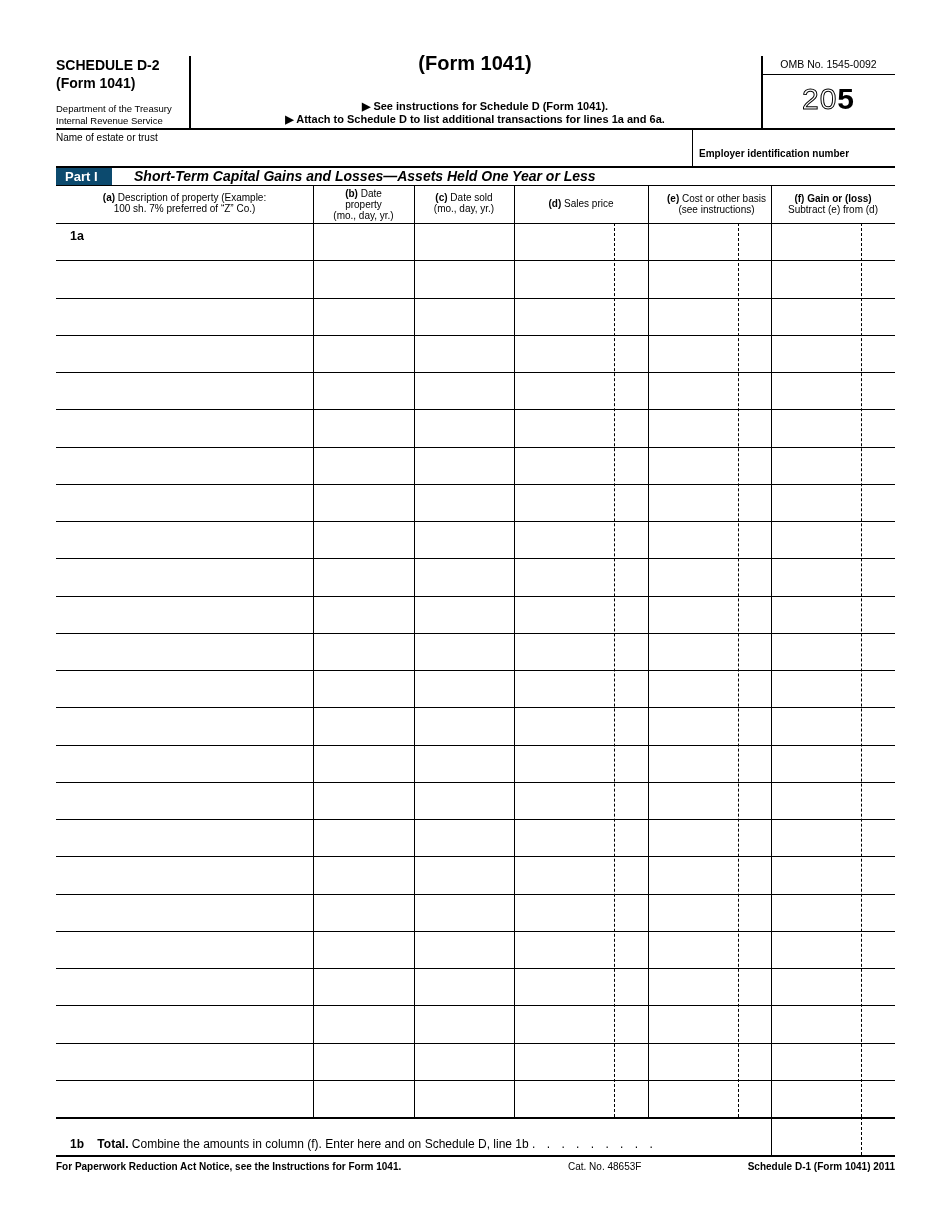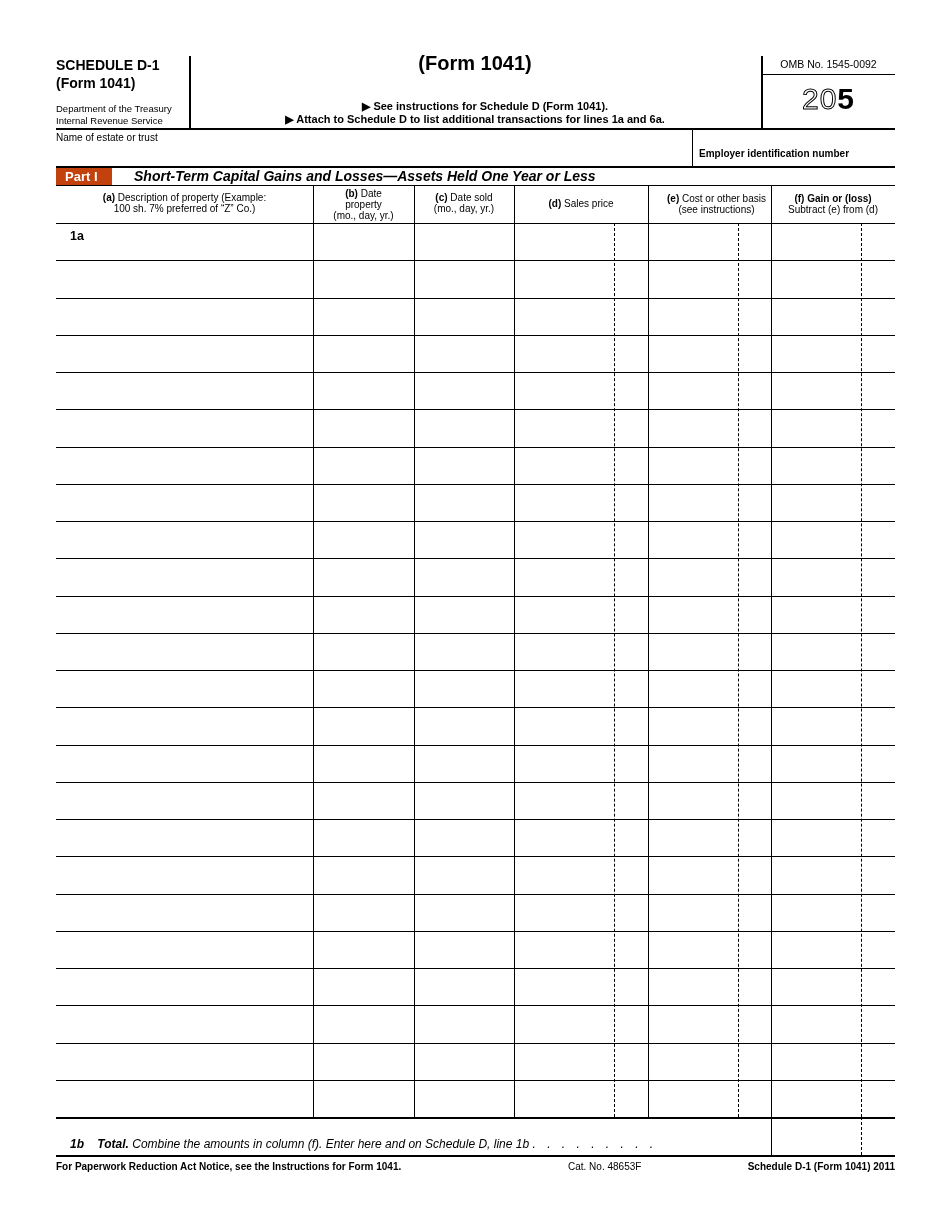--- a/index.html
+++ b/index.html
@@ -10,32 +10,32 @@
   .dline { position: absolute; width: 0; border-left: 1px dashed #000; }
   .b { font-weight: bold; }
   .sched-title { left: 56px; top: 56px; font-size: 14px; font-weight: bold; line-height: 18px; }
   .dept { left: 56px; top: 103px; font-size: 9.5px; line-height: 12px; }
   .main-title { left: 190px; width: 570px; top: 52px; font-size: 20px; font-weight: bold; line-height: 23px; text-align:center; }
   .sub { left: 190px; width: 570px; font-size: 11px; font-weight: bold; text-align: center; line-height: 14px; }
   .omb { left: 762px; width: 133px; top: 58px; font-size: 10.5px; text-align: center; }
   .year { left: 762px; width: 133px; top: 82px; font-size: 30px; text-align: center; font-weight: bold; letter-spacing: 1px; }
   .year .outline { color: #fff; -webkit-text-stroke: 1px #000; font-weight: normal; }
   .field-label { font-size: 10px; }
-  .part-badge { left: 56px; top: 168px; width: 56px; height: 17px; background: #c2410c; color: #fff; font-weight: bold; font-size: 13px; line-height: 17px; padding-left: 9px; }
+  .part-badge { left: 56px; top: 168px; width: 56px; height: 17px; background: #0c4a6e; color: #fff; font-weight: bold; font-size: 13px; line-height: 17px; padding-left: 9px; }
   .part-title { left: 134px; top: 168px; font-size: 14px; font-weight: bold; line-height: 17px; font-style: italic; }
   .colhdr { font-size: 10px; line-height: 11px; text-align: center; position: absolute; }
-  .total-line { left: 70px; top: 1137px; font-size: 12px; font-style: italic; }
+  .total-line { left: 70px; top: 1137px; font-size: 12px; }
   .footer { top: 1161px; font-size: 10px; }
   .row-input { position: absolute; background: transparent; border: none; }
 </style>
 </head>
 <body>
 
 <div class="abs sched-title">
-  <div>SCHEDULE D-1</div>
+  <div>SCHEDULE D-2</div>
   <div>(Form 1041)</div>
 </div>
 <div class="abs dept">
   <div>Department of the Treasury</div>
   <div>Internal Revenue Service</div>
 </div>
 <div class="vline" style="left:189px; top:56px; height:73px; width:2px;"></div>
 
 <div class="abs main-title">
   <div>(Form 1041)</div>

